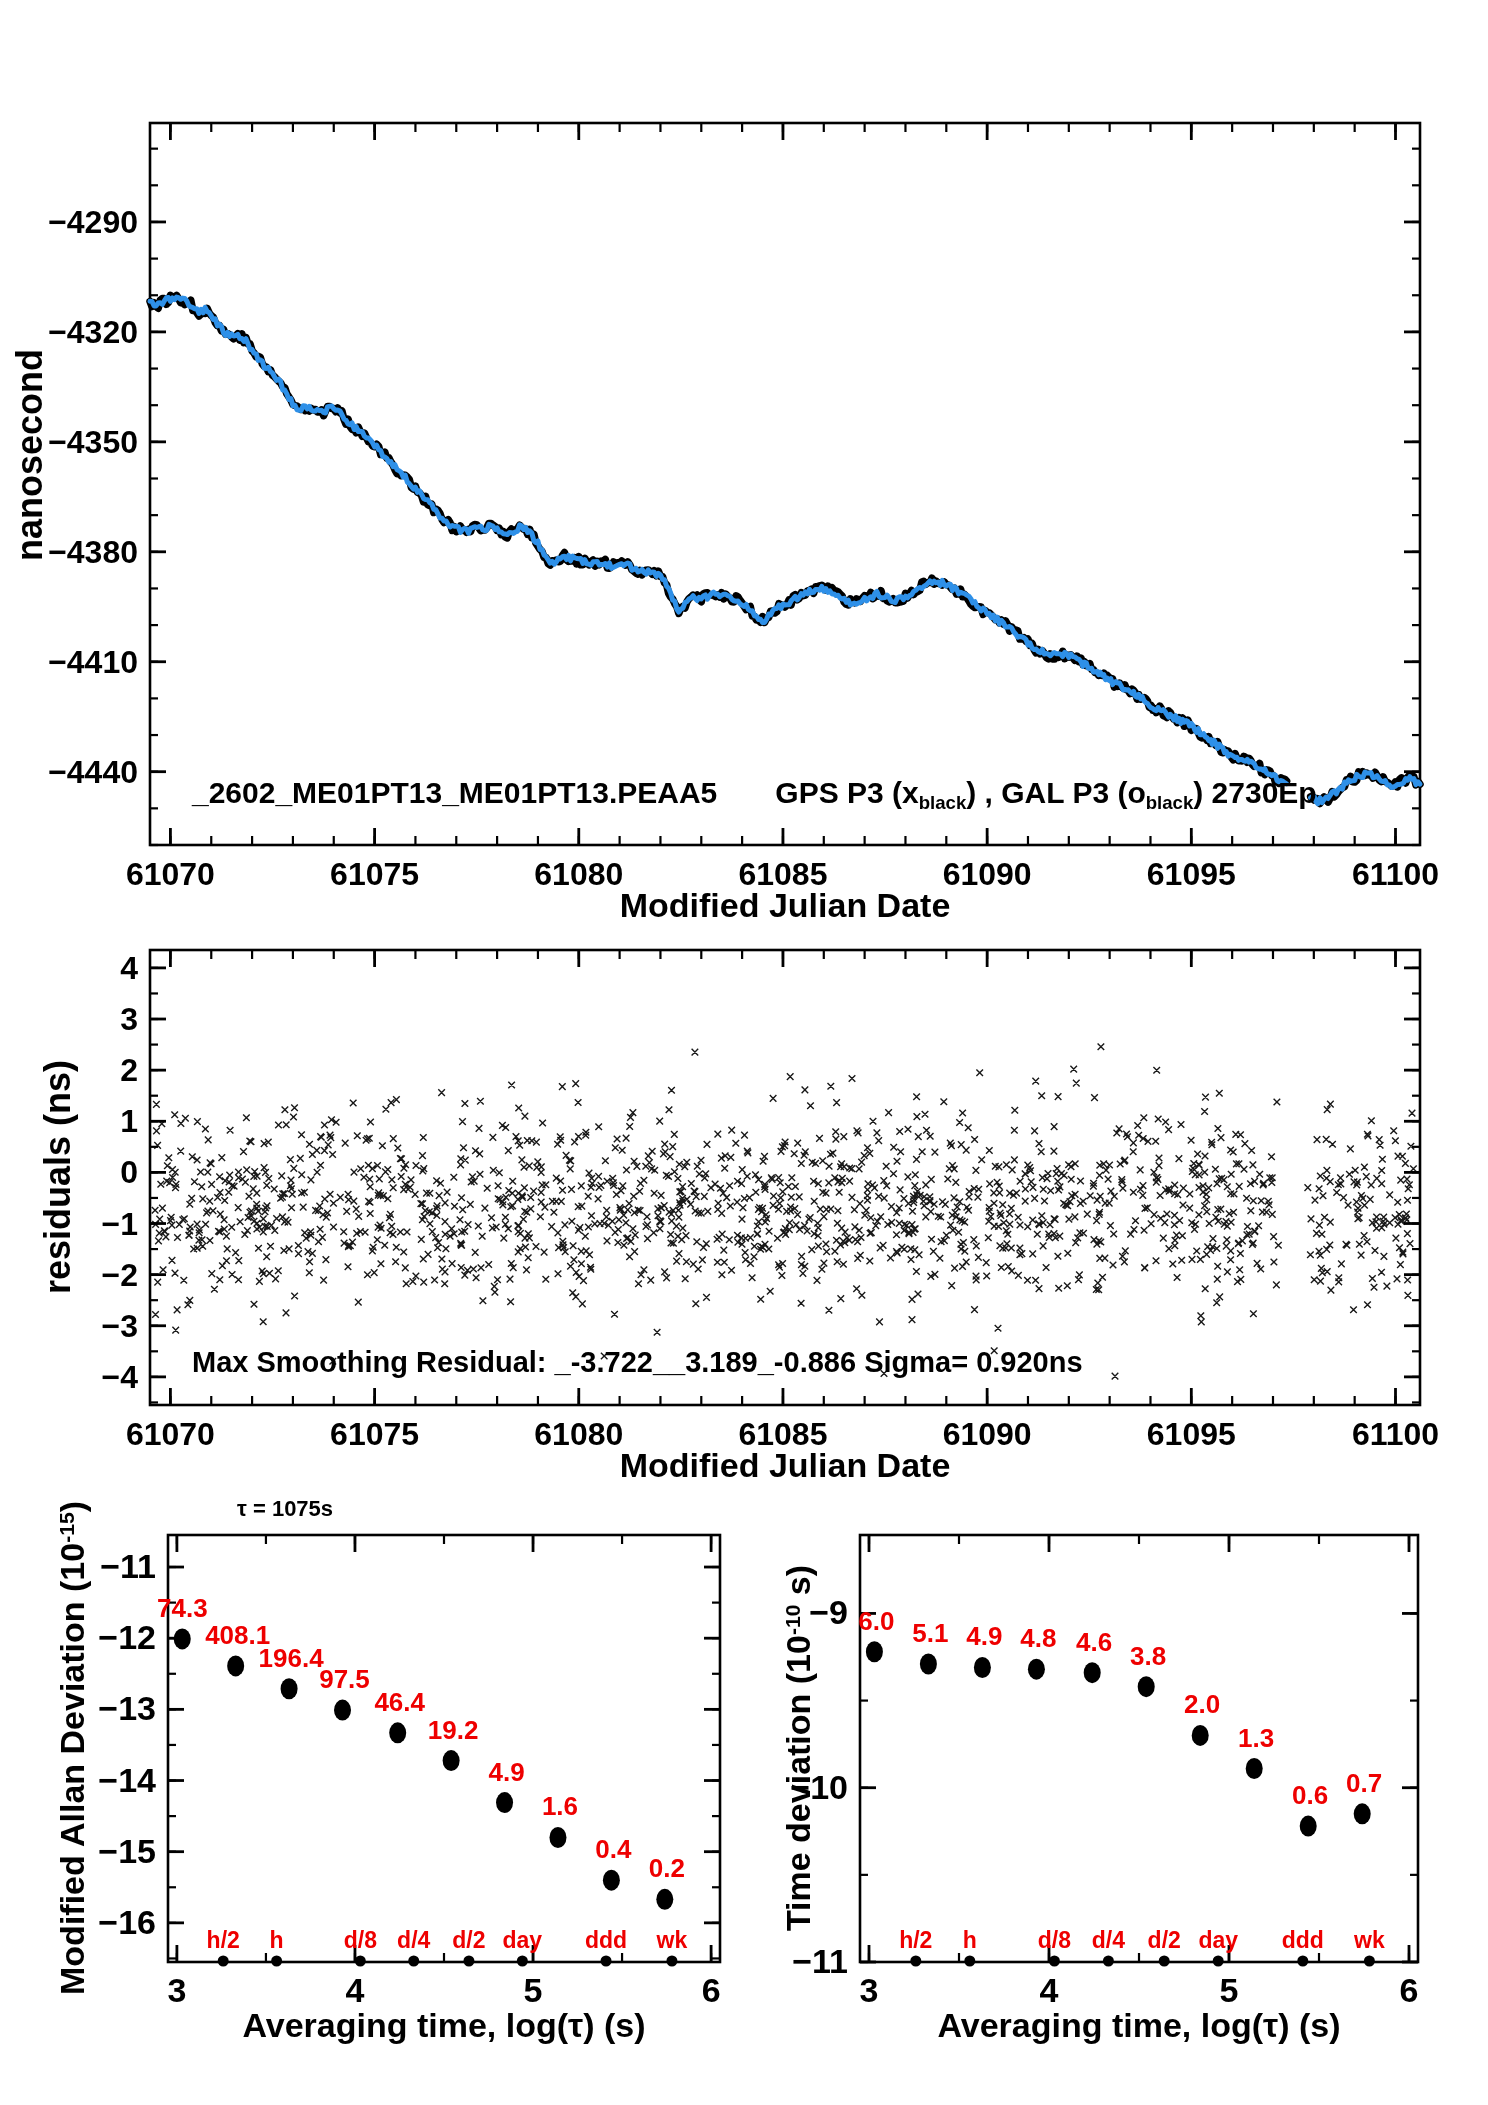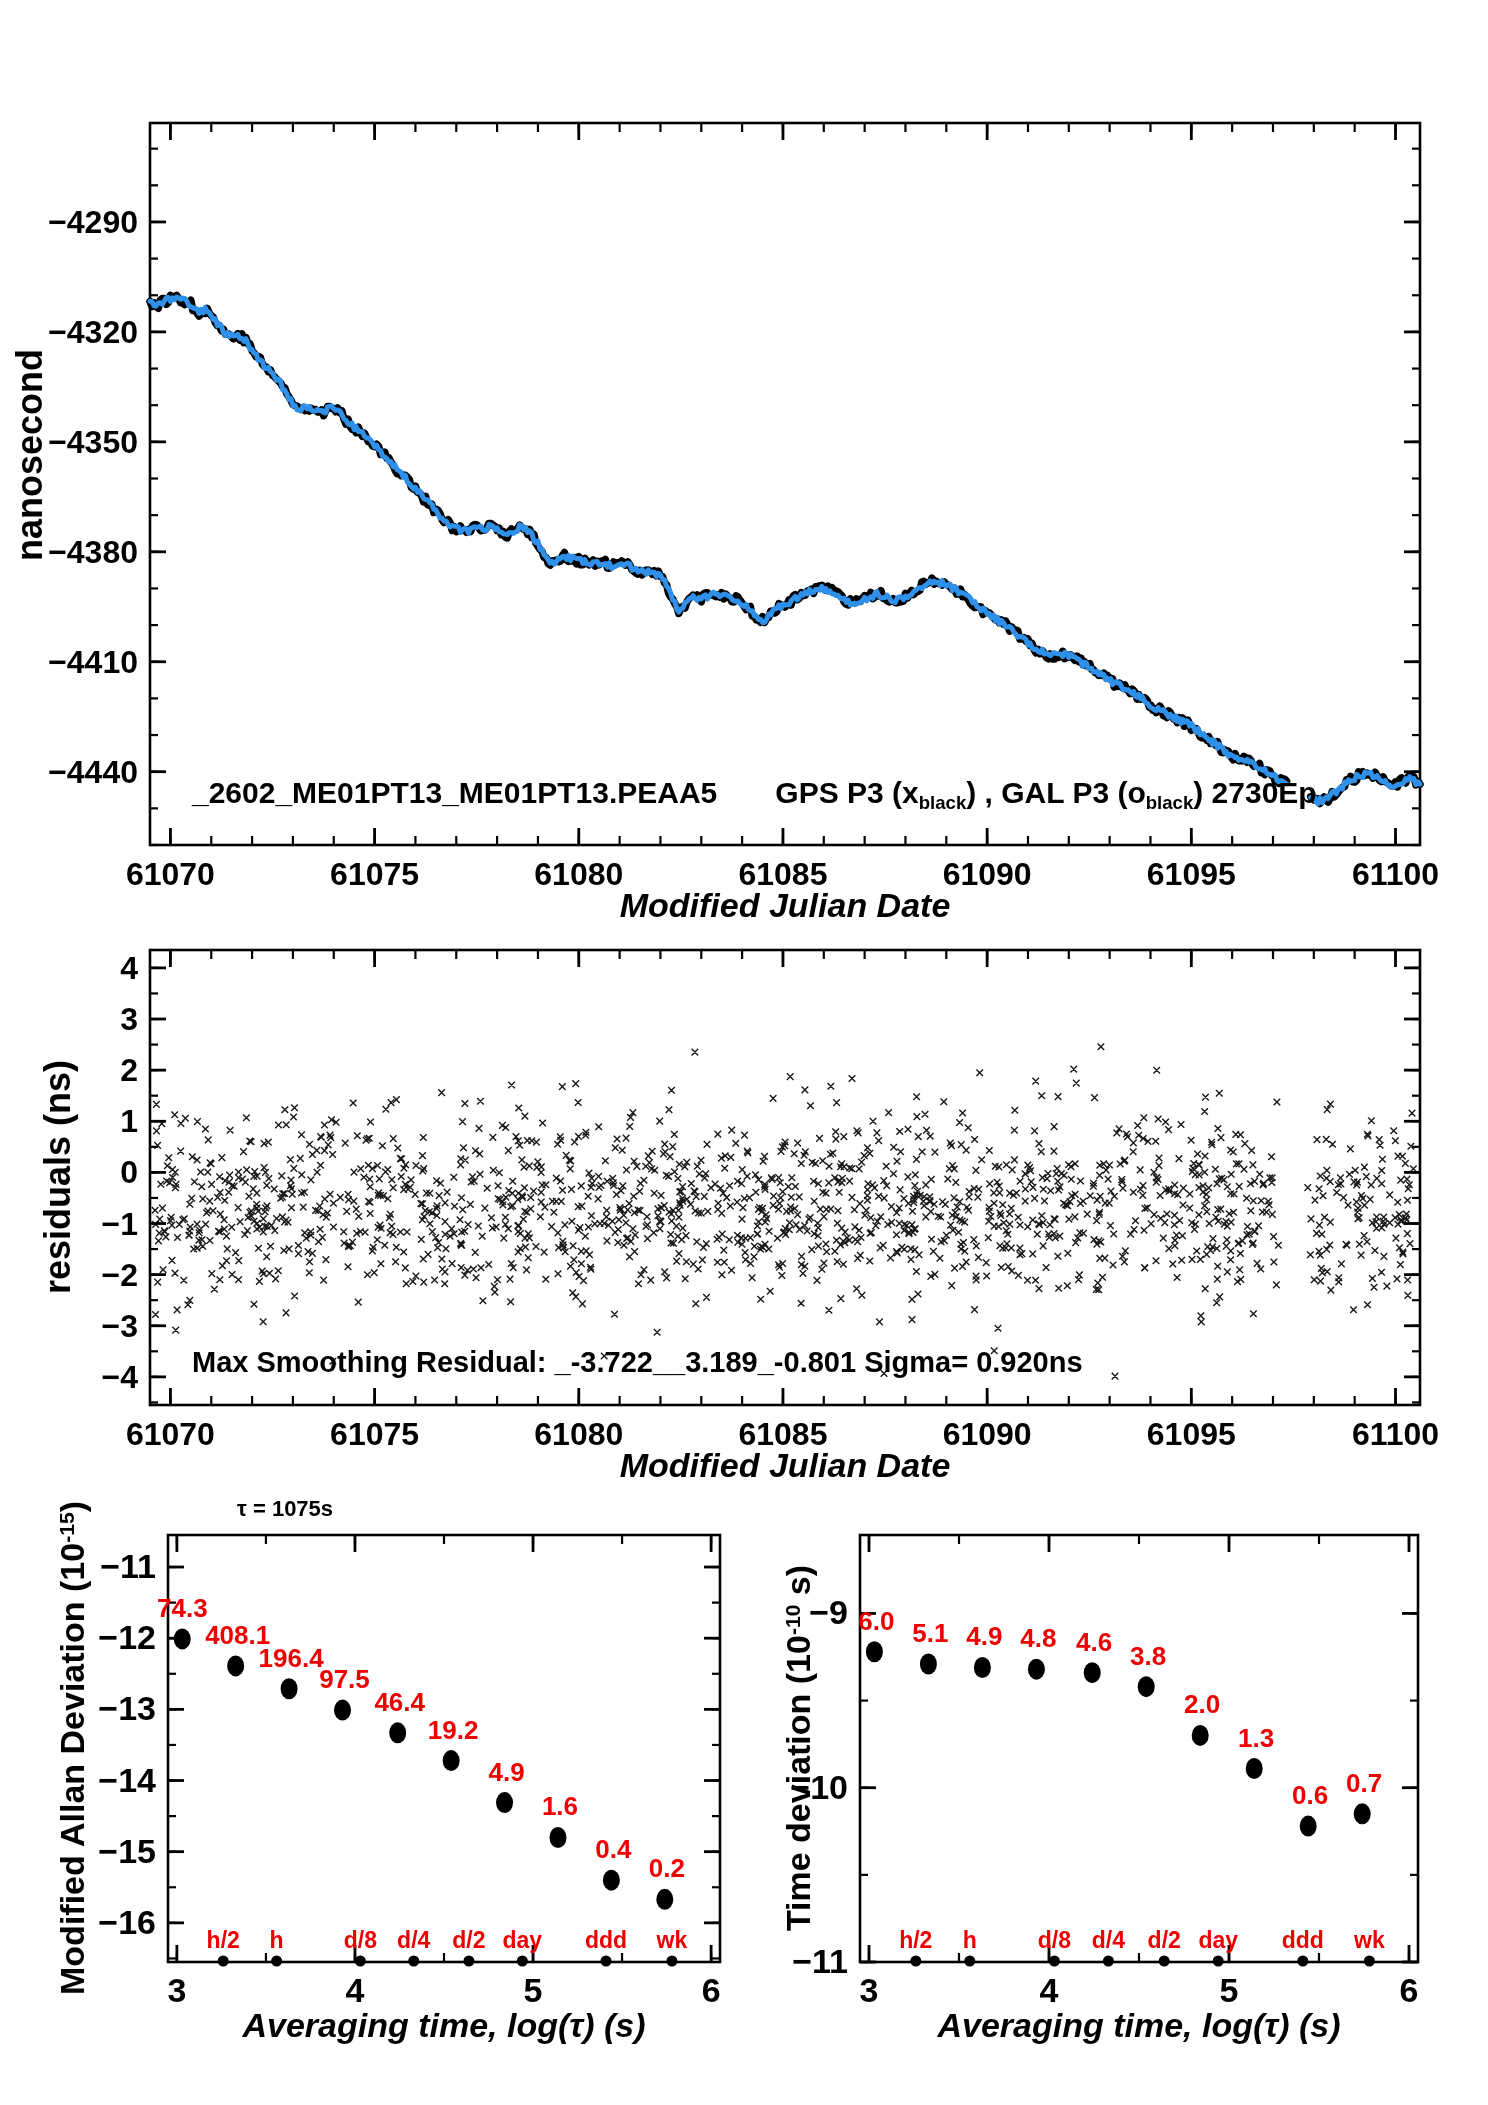--- a/index.html
+++ b/index.html
@@ -5,21 +5,21 @@
   html,body{margin:0;padding:0;}
   body{
     width:1488px;height:2105px;position:relative;background:#ffffff;
     font-family:"Liberation Sans",sans-serif;font-weight:bold;color:#000;
     overflow:hidden;
   }
   .abs{position:absolute;white-space:nowrap;}
   svg{position:absolute;left:0;top:0;}
   svg text{font-family:"Liberation Sans",sans-serif;font-weight:bold;}
   .ylab{transform:translate(-50%,-50%) rotate(-90deg);transform-origin:center;}
-  .xlab{transform:translateX(-50%);font-style:italic;}
+  .xlab{transform:translateX(-50%);}
   sub.ss{font-size:0.62em;vertical-align:-0.3em;font-weight:bold;text-align:right;}
   sup.ss{font-size:0.62em;vertical-align:0.45em;font-weight:bold;}
   .gap{display:inline-block;width:58px;}
 </style>
 </head>
 <body>
 
 <svg id="canvas" width="1488" height="2105" viewBox="0 0 1488 2105">
     <rect x="150" y="123" width="1270" height="722" fill="none" stroke="#000000" stroke-width="2.6"></rect>
     <line x1="170.41800643086913" y1="845" x2="170.41800643086913" y2="836" stroke="#000000" stroke-width="2.2"></line>
@@ -509,21 +509,21 @@
 <div class="abs xlab" style="left:785px;top:886px;font-size:34px;">Modified Julian Date</div>
 
 <div class="abs" style="left:192px;top:776px;font-size:30px;">
   <span>_2602_ME01PT13_ME01PT13.PEAA5</span><span class="gap"></span><span>GPS P3 (x</span><sub class="ss">black</sub><span>) ,  GAL P3 (o</span><sub class="ss">black</sub><span>)  2730Ep</span>
 </div>
 
 <div class="abs ylab" style="left:58px;top:1177px;font-size:36px;">residuals (ns)</div>
 
 <div class="abs xlab" style="left:785px;top:1446px;font-size:34px;">Modified Julian Date</div>
 
-<div class="abs" style="left:192px;top:1346px;font-size:29px;">Max Smoothing Residual: _-3.722__3.189_-0.801  Sigma= 0.920ns</div>
+<div class="abs" style="left:192px;top:1346px;font-size:29px;">Max Smoothing Residual: _-3.722__3.189_-0.886  Sigma= 0.920ns</div>
 
 <div class="abs ylab" style="left:72px;top:1748px;font-size:34px;">
   <span>Modified Allan Deviation (10</span><sup class="ss">-15</sup><span>)</span>
 </div>
 
 <div class="abs xlab" style="left:444px;top:2006px;font-size:34px;">Averaging time, log(τ) (s)</div>
 
 <div class="abs" style="left:237px;top:1496px;font-size:22px;">τ = 1075s</div>
 
 <div class="abs ylab" style="left:798px;top:1748px;font-size:34px;">

